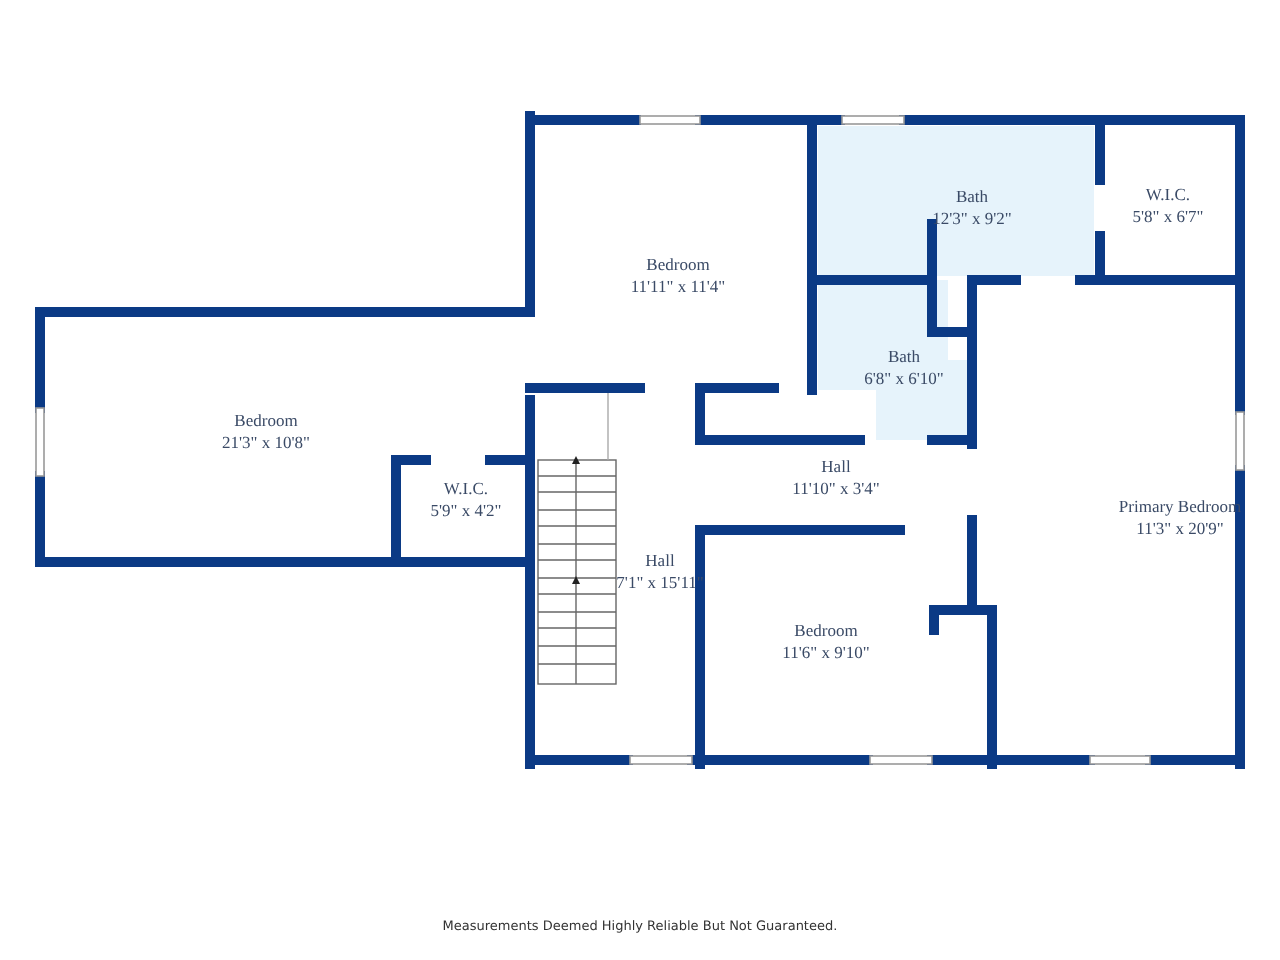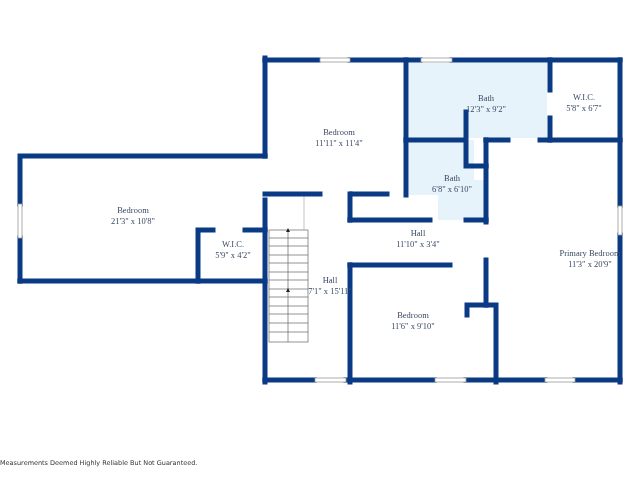--- a/index.html
+++ b/index.html
@@ -1,20 +1,20 @@
 <!DOCTYPE html>
 <html><head>
 <meta charset="utf-8">
 <style>
   html, body { margin: 0; padding: 0; background: #ffffff; }
   body { width: 640px; height: 480px; position: relative; overflow: hidden; font-family: "DejaVu Sans", sans-serif; }
   #plan { position: absolute; left: 0; top: 0; }
   .lbl { position: absolute; text-align: center; color: #3a4a66; font-size: 8.5px; line-height: 11px; transform: translate(-50%, -50%); white-space: nowrap; font-family: Liberation Serif, serif; }
   .lbl span { display: block; }
-  .footer { position: absolute; left: 0; width: 640px; top: 459px; text-align: left; font-size: 6.5px; color: #333; font-family: "DejaVu Sans", sans-serif; }
+  .footer { position: absolute; left: 0; width: 640px; top: 459px; text-align: center; font-size: 6.5px; color: #333; font-family: "DejaVu Sans", sans-serif; }
 </style>
 </head>
 <body>
 
 <svg id="plan" width="640" height="480" viewBox="0 0 640 480">
 
   <g fill="#e6f3fb">
     <rect x="409" y="63" width="138" height="75"></rect>
     <rect x="409" y="140" width="65" height="55"></rect>
     <rect x="438" y="180" width="48" height="40"></rect>

